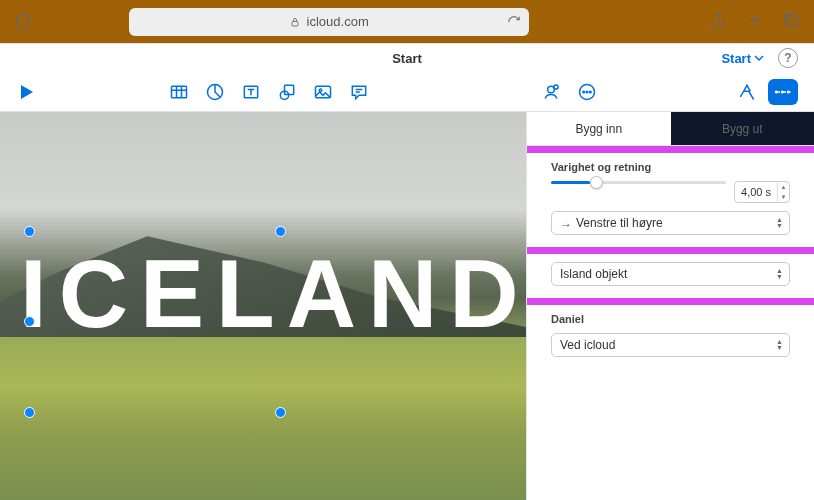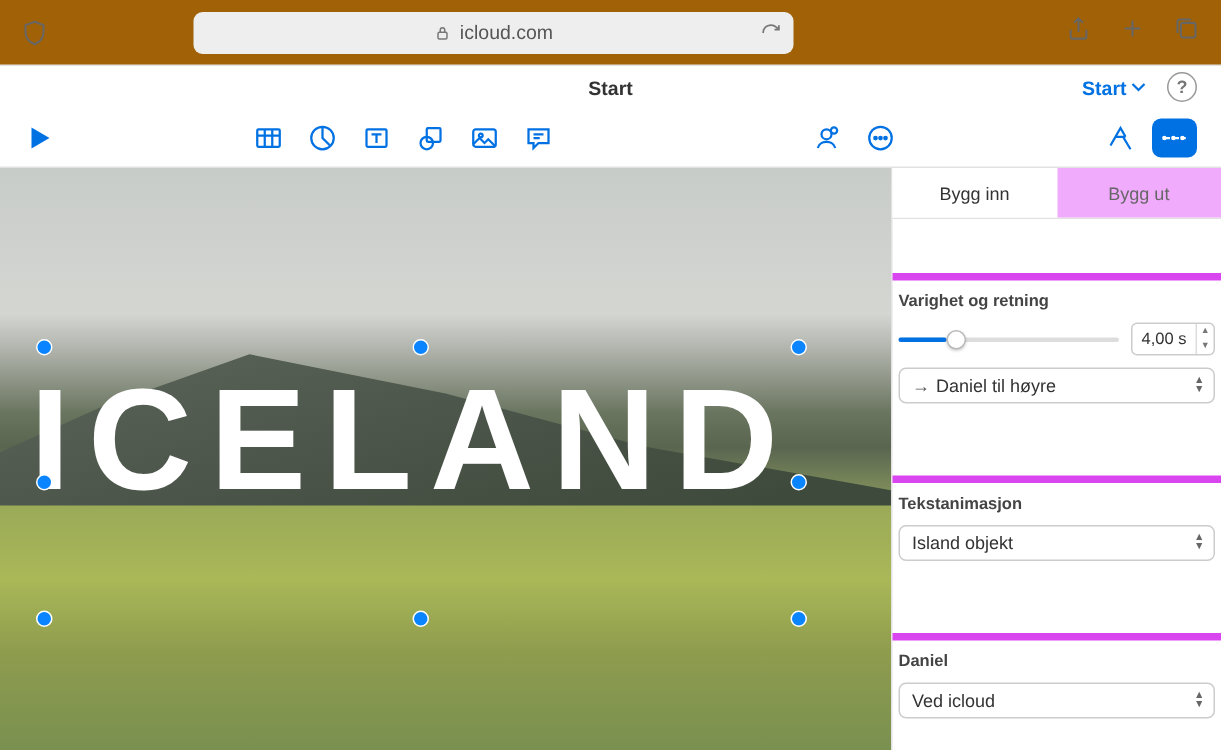--- a/index.html
+++ b/index.html
@@ -39,33 +39,33 @@
 
 .text-layer { position: absolute; top: 134px; left: 20px; }
 .big-text { font-size: 96px; font-weight: 700; letter-spacing: 12px; color: #fff; line-height: 1; font-family: "Helvetica Neue", sans-serif; }
 .sel-box { position: absolute; top: 120px; left: 30px; width: 502px; height: 180px; }
 .handle { position: absolute; width: 11px; height: 11px; background: #0a84ff; border: 1.5px solid #fff; border-radius: 50%; }
 .h-tl { top: -6px; left: -6px; } .h-tc { top: -6px; left: calc(50% - 6px); } .h-tr { top: -6px; right: -6px; }
 .h-ml { top: calc(50% - 6px); left: -6px; } .h-mr { top: calc(50% - 6px); right: -6px; }
 .h-bl { bottom: -6px; left: -6px; } .h-bc { bottom: -6px; left: calc(50% - 6px); } .h-br { bottom: -6px; right: -6px; }
 
 
-.inspector { width: 220px; border-left: 1px solid #e2e2e2; background: #fff; display: flex; flex-direction: column; font-size: 12px; color: #333; gap: 36px; }
+.inspector { width: 288px; border-left: 1px solid #e2e2e2; background: #fff; display: flex; flex-direction: column; font-size: 12px; color: #333; }
 .insp-tabs { display: flex; height: 34px; border-bottom: 1px solid #e2e2e2; }
-.insp-tab { flex: 1; display: flex; align-items: center; justify-content: center; font-size: 12px; color: #666; background: #f0abfc; }
+.insp-tab { flex: 1; display: flex; align-items: center; justify-content: center; font-size: 12px; color: #666; background: #0f172a; }
 .insp-tab.active { background: #fff; color: #333; font-weight: 500; }
 
 .effect-row { display: flex; align-items: center; padding: 14px 14px; gap: 10px; }
 .effect-icon { width: 28px; height: 28px; position: relative; }
 .effect-name { font-size: 14px; font-weight: 600; }
 .chev { margin-left: auto; color: #999; }
 
-.section { padding: 8px 4px 12px; border-top: 5px solid #d946ef; }
+.section { padding: 8px 24px 12px; border-top: 7px solid #d946ef; }
 .sec-title { font-size: 11px; font-weight: 600; color: #444; margin-bottom: 8px; }
-.row { display: flex; align-items: center; gap: 8px; margin-bottom: 8px; }
+.row { display: flex; gap: 8px; margin-bottom: 8px; }
 .slider-track { flex: 1; height: 3px; background: #ddd; border-radius: 2px; position: relative; }
 .slider-fill { position: absolute; left: 0; top: 0; height: 100%; width: 22%; background: #0071e3; border-radius: 2px; }
 .slider-thumb { position: absolute; left: 22%; top: -5px; width: 13px; height: 13px; background: #fff; border: 1px solid #bbb; border-radius: 50%; box-shadow: 0 1px 2px rgba(0,0,0,0.2); }
 .num-field { width: 56px; height: 22px; border: 1px solid #ccc; border-radius: 4px; display: flex; align-items: center; justify-content: center; font-size: 11px; position: relative; padding-right: 12px; }
 .stepper { position: absolute; right: 0; top: 0; bottom: 0; width: 12px; display: flex; flex-direction: column; border-left: 1px solid #ddd; }
 .stepper div { flex: 1; display: flex; align-items: center; justify-content: center; font-size: 6px; color: #777; }
 .select { height: 24px; border: 1px solid #ccc; border-radius: 5px; display: flex; align-items: center; padding: 0 8px; font-size: 12px; position: relative; background: #fff; }
 .select.full { width: 100%; }
 .select .arrow { width: 10px; color: #555; margin-right: 6px; }
 .select-chev { position: absolute; right: 6px; display: flex; flex-direction: column; font-size: 7px; color: #666; line-height: 6px; }
@@ -232,30 +232,29 @@
         <div class="num-field">
           <span>4,00 s</span>
           <span class="stepper">
               <div>▲</div>
               <div>▼</div>
             </span>
         </div>
       </div>
       <div class="select full">
         <span class="arrow">→</span>
-        <span>Daniel til høyre</span>
+        <span>Venstre til høyre</span>
         <span class="select-chev">
             <span>▲</span>
             <span>▼</span>
           </span>
       </div>
     </div>
 
     <div class="section">
-      <div class="sec-title">Tekstanimasjon</div>
       <div class="select full">
         <span>Island objekt</span>
         <span class="select-chev">
             <span>▲</span>
             <span>▼</span>
           </span>
       </div>
     </div>
 
 

